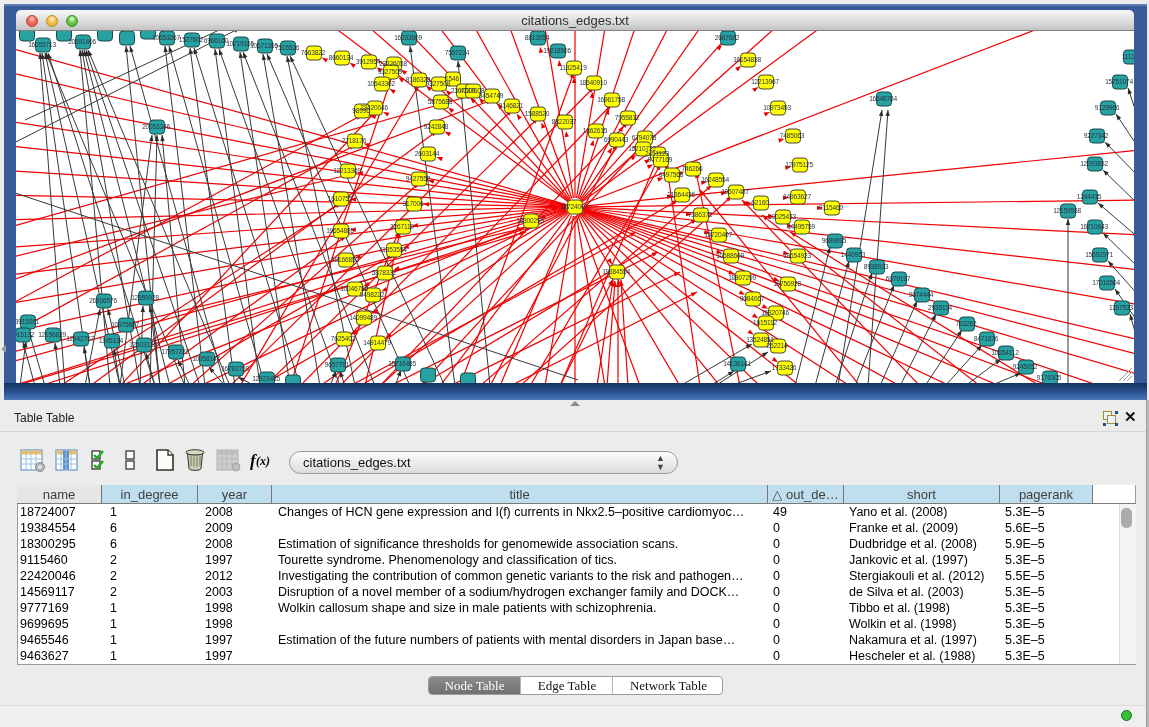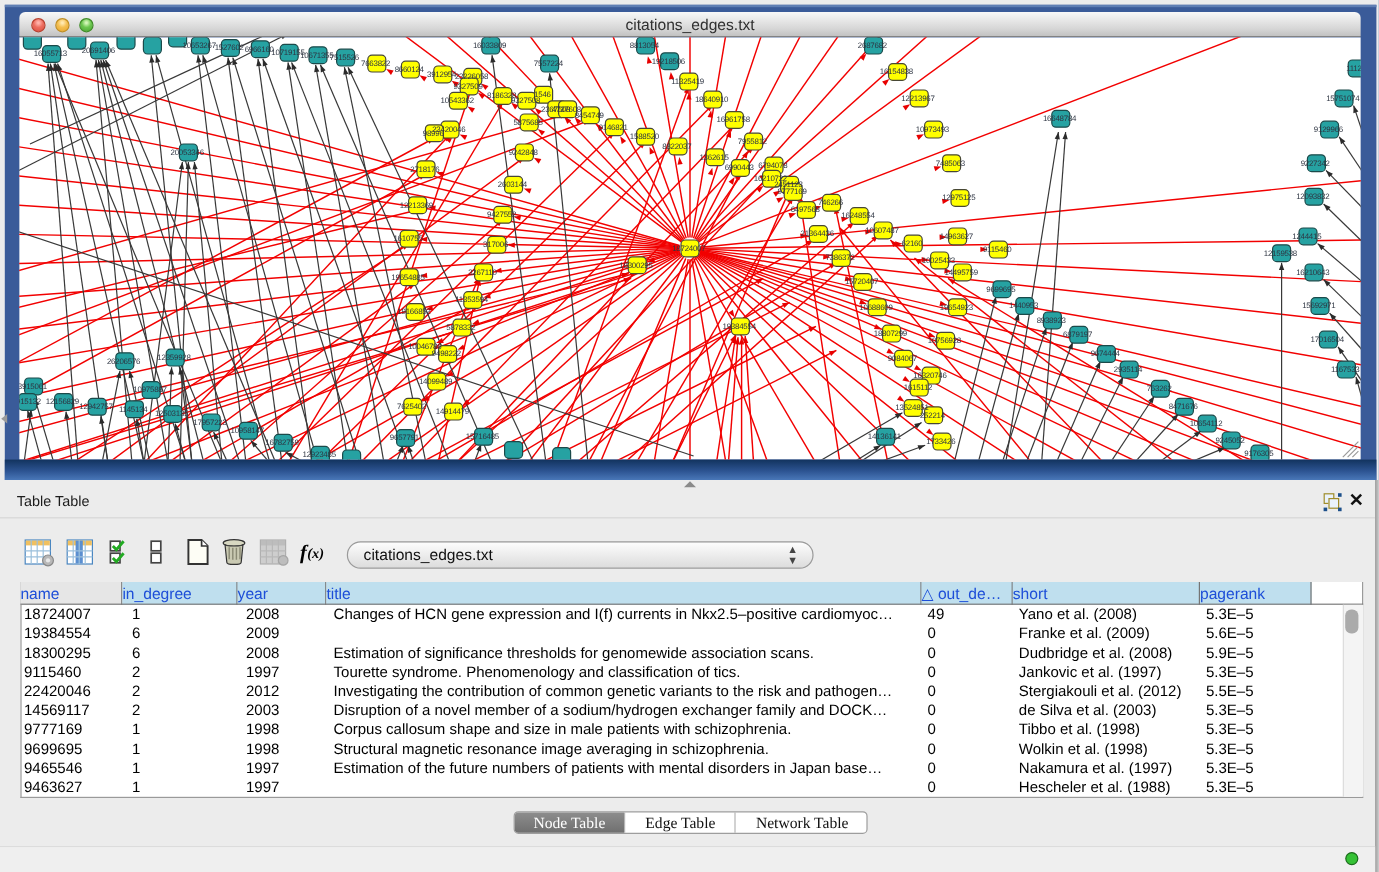--- a/index.html
+++ b/index.html
@@ -27,21 +27,21 @@
 #floaticon .s1{position:absolute;left:0;top:0;width:7px;height:7px;border:1.5px solid #a08c28;background:#eaf2fb;}
 #floaticon .s2{position:absolute;left:4px;top:4px;width:7px;height:7px;border:1.5px solid #a08c28;background:#eaf2fb;}
 #floaticon .d1{position:absolute;left:12px;top:0;width:3px;height:3px;background:#1c4f8a;}
 #floaticon .d2{position:absolute;left:0;top:12px;width:3px;height:3px;background:#1c4f8a;}
 #floaticon .d3{position:absolute;left:12px;top:12px;width:3px;height:3px;background:#1c4f8a;}
 #closex{position:absolute;left:1124px;top:8px;font-size:15px;font-weight:bold;color:#111;}
 #pdivider{position:absolute;left:0;top:31px;width:1149px;height:1px;background:#d6d6d6;}
 #combo{position:absolute;left:289px;top:51px;width:389px;height:23px;border:1px solid #9a9a9a;border-radius:12px;background:linear-gradient(#fdfdfd,#dcdcdc);box-sizing:border-box;}
 #combo .ct{position:absolute;left:13px;top:3px;font-size:13px;color:#111;}
 #combo .ar{position:absolute;right:12px;top:2px;font-size:9px;color:#444;line-height:9px;}
-.hc{position:absolute;top:485px;height:19px;background:#bfdfee;border-right:1px solid #757575;box-sizing:border-box;font-size:13px;color:#1d4ed8;text-align:left;line-height:19px;}
+.hc{position:absolute;top:485px;height:19px;background:#bfdfee;border-right:1px solid #757575;box-sizing:border-box;font-size:13px;color:#404040;text-align:center;line-height:19px;}
 #tablebg{position:absolute;left:17px;top:485px;width:1119px;height:180px;background:#fff;border:1px solid #9a9a9a;border-top:none;box-sizing:border-box;}
 .trow{position:absolute;left:17px;width:1100px;height:16px;font-size:12.5px;color:#000;}
 .trow span{position:absolute;top:1px;white-space:nowrap;}
 #vscroll{position:absolute;left:1119px;top:504px;width:16px;height:160px;background:#f4f4f4;border-left:1px solid #ddd;}
 #vthumb{position:absolute;left:1121px;top:508px;width:11px;height:20px;border-radius:5px;background:#ababab;}
 #tabs{position:absolute;left:428px;top:676px;width:295px;height:19px;border:1px solid #9d9d9d;border-radius:4px;background:#fff;box-sizing:border-box;font-family:Liberation Serif, serif;}
 #tabsel{position:absolute;left:0;top:0;width:91px;height:17px;background:linear-gradient(#8d8d8d,#6f6f6f);border-radius:3px 0 0 3px;color:#fff;}
 #tabs div{position:absolute;top:0;height:17px;line-height:17px;font-size:13px;text-align:center;}
 #tabe{left:91px;width:92px;color:#111;border-left:1px solid #b5b5b5;}
 #tabn{left:183px;width:111px;color:#111;border-left:1px solid #b5b5b5;}
@@ -831,30 +831,29 @@
     <span style="left:188px">2003</span>
     <span style="left:261px">Disruption of a novel member of a sodium/hydrogen exchanger family and DOCK…</span>
     <span style="left:756px">0</span>
     <span style="left:832px">de Silva et al. (2003)</span>
     <span style="left:988px">5.3E–5</span>
   </div>
 <div class="trow" style="top:600px">
 <span style="left:3px">9777169</span>
     <span style="left:93px">1</span>
     <span style="left:188px">1998</span>
-    <span style="left:261px">Corpus callosum shape and size in male patients with schizophrenia.</span>
+    <span style="left:261px">Wolkin callosum shape and size in male patients with schizophrenia.</span>
     <span style="left:756px">0</span>
     <span style="left:832px">Tibbo et al. (1998)</span>
     <span style="left:988px">5.3E–5</span>
   </div>
 <div class="trow" style="top:616px">
 <span style="left:3px">9699695</span>
     <span style="left:93px">1</span>
     <span style="left:188px">1998</span>
-    <span style="left:261px">Structural magnetic resonance image averaging in schizophrenia.</span>
     <span style="left:756px">0</span>
     <span style="left:832px">Wolkin et al. (1998)</span>
     <span style="left:988px">5.3E–5</span>
   </div>
 <div class="trow" style="top:632px">
 <span style="left:3px">9465546</span>
     <span style="left:93px">1</span>
     <span style="left:188px">1997</span>
     <span style="left:261px">Estimation of the future numbers of patients with mental disorders in Japan base…</span>
     <span style="left:756px">0</span>

